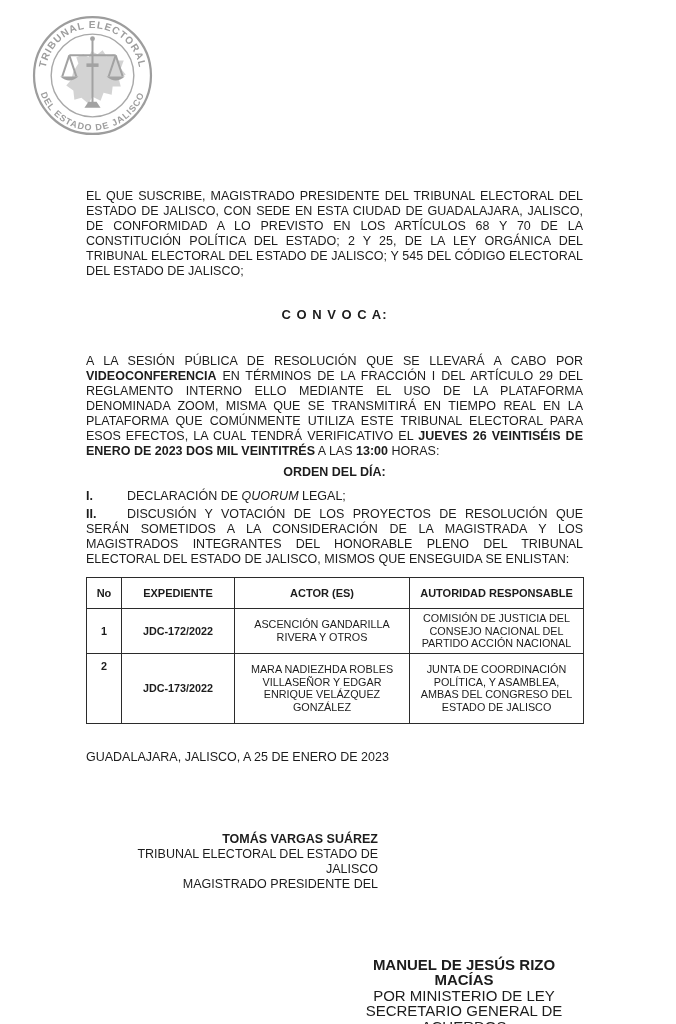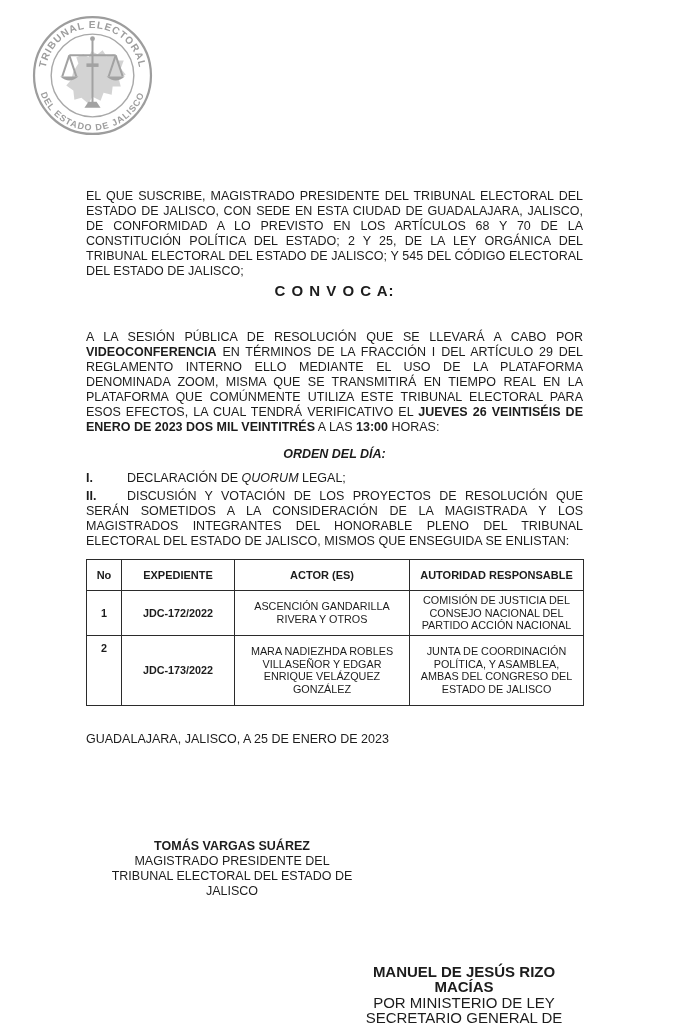--- a/index.html
+++ b/index.html
@@ -28,33 +28,32 @@
   }
   p { margin: 0; }
   .para {
     font-size: 12.5px;
     line-height: 15px;
     text-align: justify;
   }
   .center { text-align: center; }
   .intro { margin-top: 189px; }
   .convoca {
-    margin-top: 4px;
-    font-size: 15px;
+    margin-top: 28px;
+    font-size: 13px;
     line-height: 15px;
     font-weight: bold;
     letter-spacing: 1px;
   }
   .session { margin-top: 32px; }
   .orden {
-    margin-top: 12px;
-    font-size: 12.5px;
-    line-height: 15px;
-    font-weight: bold;
-    font-style: italic;
+    margin-top: 6px;
+    font-size: 12.5px;
+    line-height: 15px;
+    font-weight: bold;
   }
   .item {
     margin-top: 9px;
     font-size: 12.5px;
     line-height: 15px;
   }
   .item .num {
     display: inline-block;
     width: 41px;
     font-weight: bold;
@@ -89,23 +88,23 @@
   tr.case-row-1 { height: 40px; }
   tr.case-row-2 { height: 70px; }
   tr.case-row-2 td.cell-no { vertical-align: top; padding-top: 6px; }
   .dateline {
     margin-top: 26px;
     font-size: 12.5px;
     line-height: 15px;
     text-align: left;
   }
   .sig-president {
-    margin-top: 92px;
+    margin-top: 67px;
     width: 292px;
-    text-align: center;
+    text-align: right;
     font-size: 12.5px;
     line-height: 15px;
   }
   .sig-secretary {
     margin-top: 65px;
     margin-left: 258px;
     width: 240px;
     text-align: center;
     font-size: 15px;
     line-height: 15.5px;
@@ -192,22 +191,22 @@
           <td class="cell-actor">MARA NADIEZHDA ROBLES VILLASEÑOR Y EDGAR ENRIQUE VELÁZQUEZ GONZÁLEZ</td>
           <td class="cell-autoridad">JUNTA DE COORDINACIÓN POLÍTICA, Y ASAMBLEA, AMBAS DEL CONGRESO DEL ESTADO DE JALISCO</td>
         </tr>
       </tbody>
     </table>
 
     <p class="dateline">GUADALAJARA, JALISCO, A 25 DE ENERO DE 2023</p>
 
     <div class="sig-president">
       <div class="sig-name">TOMÁS VARGAS SUÁREZ</div>
+      <div>TRIBUNAL ELECTORAL DEL ESTADO DE JALISCO</div>
       <div>MAGISTRADO PRESIDENTE DEL</div>
-      <div>TRIBUNAL ELECTORAL DEL ESTADO DE JALISCO</div>
     </div>
 
     <div class="sig-secretary">
       <div class="sig-name">MANUEL DE JESÚS RIZO MACÍAS</div>
       <div>POR MINISTERIO DE LEY</div>
       <div>SECRETARIO GENERAL DE ACUERDOS</div>
     </div>
 
   </div>
 </div>

